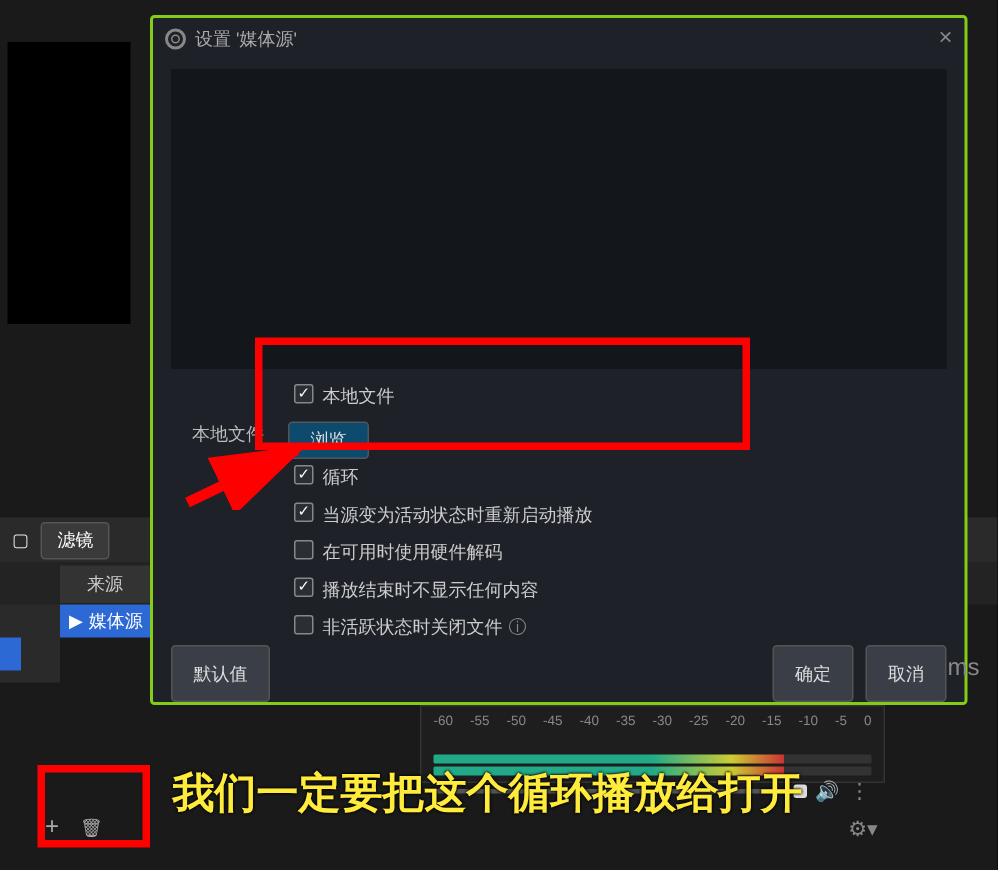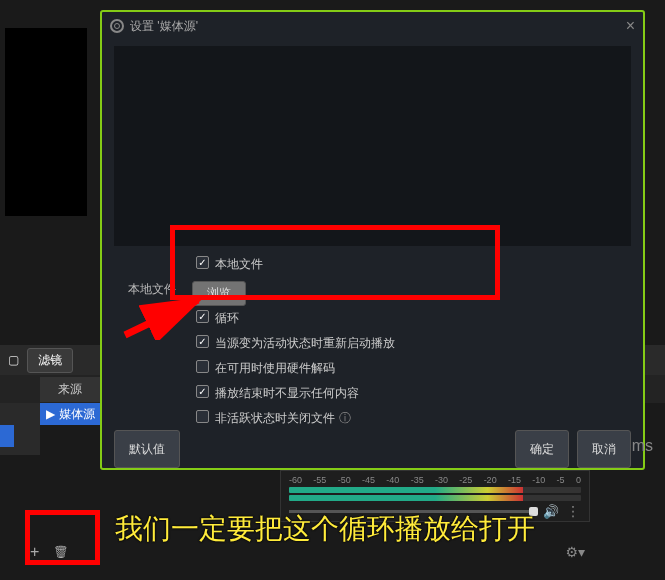--- a/index.html
+++ b/index.html
@@ -18,37 +18,37 @@
 .obs-icon::after{content:'';position:absolute;inset:2px;border:1px solid #888;border-radius:50%}
 .close-x{margin-left:auto;font-size:16px;color:#888;cursor:pointer}
 .modal-body{flex:1;padding:6px 12px 0 12px;overflow:hidden}
 .preview{height:200px;background:#13161a;margin-bottom:10px}
 .form-row{display:flex;margin:4px 0;min-height:21px}
 .form-label{width:72px;text-align:right;padding-right:10px;color:#bbb;font-size:12px}
 .chk{width:13px;height:13px;border:1px solid #888;border-radius:2px;background:#2a2f37;margin-right:6px;display:inline-flex;align-items:center;justify-content:center;flex-shrink:0}
 .chk.on::after{content:'✓';color:#fff;font-size:10px;line-height:1}
 .chk-label{color:#ccc;font-size:12px}
 .txt-input{flex:1;background:#14171c;border:1px solid #333;color:#ccc;padding:3px 6px;font-size:12px;border-radius:2px}
-.browse-btn{background:#737373;border:1px solid #555;color:#ddd;padding:3px 14px;margin-left:6px;border-radius:3px;font-size:12px}
+.browse-btn{background:#0c4a6e;border:1px solid #555;color:#ddd;padding:3px 14px;margin-left:6px;border-radius:3px;font-size:12px}
 .red-box-big{position:absolute;left:170px;top:225px;width:330px;height:75px;border:5px solid #ff0000;pointer-events:none;z-index:50}
 .arrow{position:absolute;left:120px;top:290px;z-index:60;pointer-events:none}
 .modal-footer{height:38px;display:flex;padding:0 12px;gap:8px}
 .btn{background:#3a3f47;border:1px solid #555;color:#ddd;padding:4px 14px;border-radius:3px;font-size:12px}
 .spacer{flex:1}
 .audio-panel{position:absolute;left:280px;top:470px;width:310px;height:52px;background:#1e1e1e;border:1px solid #333;padding:4px 8px}
-.ruler{display:flex;justify-content:space-between;font-size:9px;color:#888;margin-bottom:2px}
+.ruler{display:flex;justify-content:space-between;font-size:9px;color:#888;margin-bottom:18px}
 .meter{height:6px;background:linear-gradient(90deg,#2a8 0%,#2a8 50%,#cc3 68%,#c33 80%,#333 80%);border-radius:1px;margin-bottom:2px}
 .audio-ctrl{display:flex;align-items:center;gap:6px;margin-top:2px}
 .vol-track{flex:1;height:3px;background:#555;position:relative}
 .vol-thumb{position:absolute;right:0;top:-3px;width:9px;height:9px;background:#ddd;border-radius:2px}
 .spk{color:#ccc;font-size:13px}
 .dots{color:#888;font-size:14px;letter-spacing:1px}
 .toolbar{position:absolute;left:25px;top:510px;width:75px;height:55px;border:5px solid #ff0000;z-index:50}
 .toolbar-inner{position:absolute;left:30px;top:543px;display:flex;gap:14px;align-items:center;color:#aaa;font-size:16px}
-.caption{position:absolute;left:115px;top:510px;font-size:28px;font-weight:normal;color:#ffeb3b;text-shadow:0 0 2px #000,0 0 2px #000;white-space:nowrap;z-index:70}
+.caption{position:absolute;left:115px;top:510px;font-size:28px;font-weight:bold;color:#ffeb3b;text-shadow:0 0 2px #000,0 0 2px #000;white-space:nowrap;z-index:70}
 .ms-txt{position:absolute;right:12px;top:437px;color:#888;font-size:16px}
 .gear{position:absolute;right:80px;bottom:20px;color:#888;font-size:14px}
 .side-grey{position:absolute;left:0;top:375px;width:40px;height:80px;background:#2a2a2a}
 </style>
 </head>
 <body>
 
 <div class="main-bg"></div>
 <div class="black-panel"></div>
 

